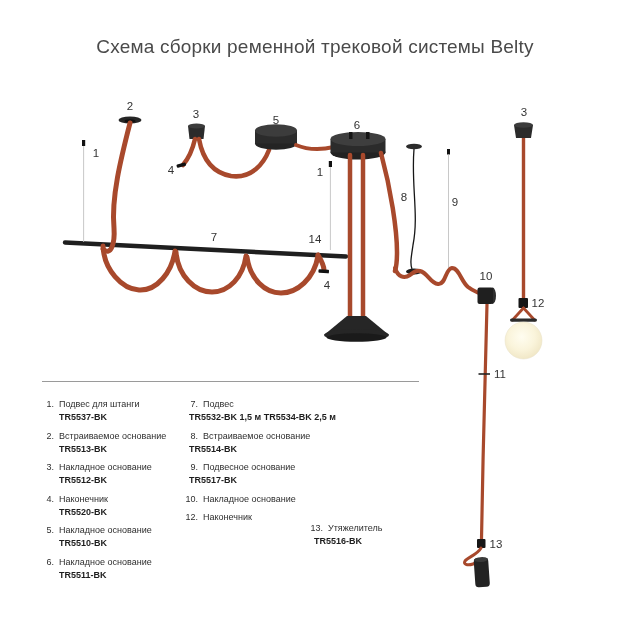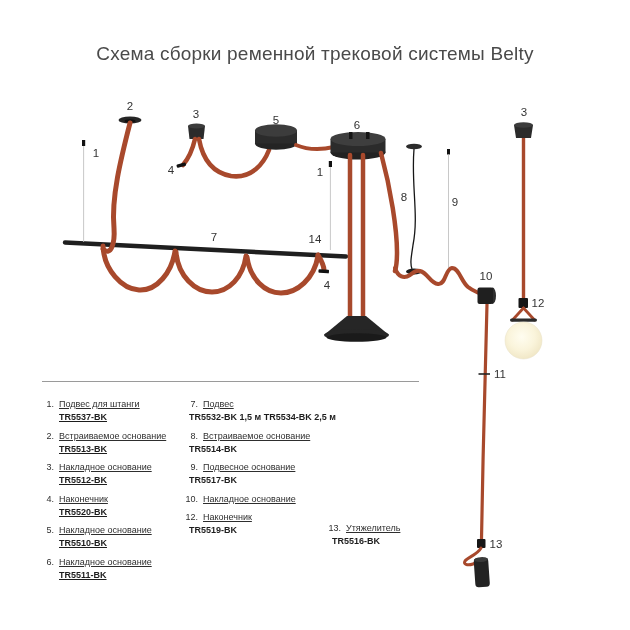--- a/index.html
+++ b/index.html
@@ -1,33 +1,33 @@
 <!DOCTYPE html>
 <html><head>
 <meta charset="utf-8">
 <style>
   html,body{margin:0;padding:0;background:#fff;}
   #page{position:relative;width:630px;height:630px;background:#ffffff;overflow:hidden;
         font-family:"Liberation Sans",sans-serif;}
-  #title{position:absolute;top:43px;left:0;width:630px;text-align:center;
+  #title{position:absolute;top:36px;left:0;width:630px;text-align:center;
          font-size:19px;letter-spacing:.2px;color:#4a4a4a;}
   #diagram{position:absolute;left:0;top:0;width:630px;height:630px;}
   .callout{font-size:11.5px;fill:#333;font-family:"Liberation Sans",sans-serif;}
   
   .col{position:absolute;width:170px;color:#2e2e2e;}
   #col-1{left:40px;top:399px;}
   #col-2{left:181px;top:399px;width:200px;}
-  #col-3{left:324px;top:523px;width:140px;}
+  #col-3{left:306px;top:523px;width:140px;}
   .li{margin-bottom:8px;}
   .row{display:flex;align-items:baseline;}
   .num{display:inline-block;text-align:right;font-size:9px;line-height:10.5px;flex:0 0 auto;}
   #col-1 .num{width:14px;} #col-2 .num,#col-3 .num{width:17px;}
-  .nm{font-size:9px;line-height:10.5px;margin-left:5px;text-decoration:underline;}
+  .nm{font-size:9px;line-height:10.5px;margin-left:5px;}
   .code{font-size:9px;line-height:10.5px;font-weight:bold;margin-top:2.5px;color:#1d1d1d;}
-  #col-1 .code{margin-left:19px;text-decoration:underline;} #col-2 .code,#col-3 .code{margin-left:8px;}
+  #col-1 .code{margin-left:19px;} #col-2 .code,#col-3 .code{margin-left:8px;}
   .divider{position:absolute;left:42px;top:381px;width:377px;height:0;
            border-top:1.4px solid #9a9a9a;}
 </style>
 </head>
 <body>
 
 <div id="page">
 
   <div id="title">Схема сборки ременной трековой системы Belty</div>
 
@@ -232,21 +232,20 @@
         <div class="row">
           <span class="num">10.</span>
           <span class="nm">Накладное основание</span>
         </div>
       </div>
       <div class="li">
         <div class="row">
           <span class="num">12.</span>
           <span class="nm">Наконечник</span>
         </div>
-        <div class="code">TR5519-BK</div>
       </div>
     </div>
   <div id="col-3" class="col">
       <div class="li">
         <div class="row">
           <span class="num">13.</span>
           <span class="nm">Утяжелитель</span>
         </div>
         <div class="code">TR5516-BK</div>
       </div>

